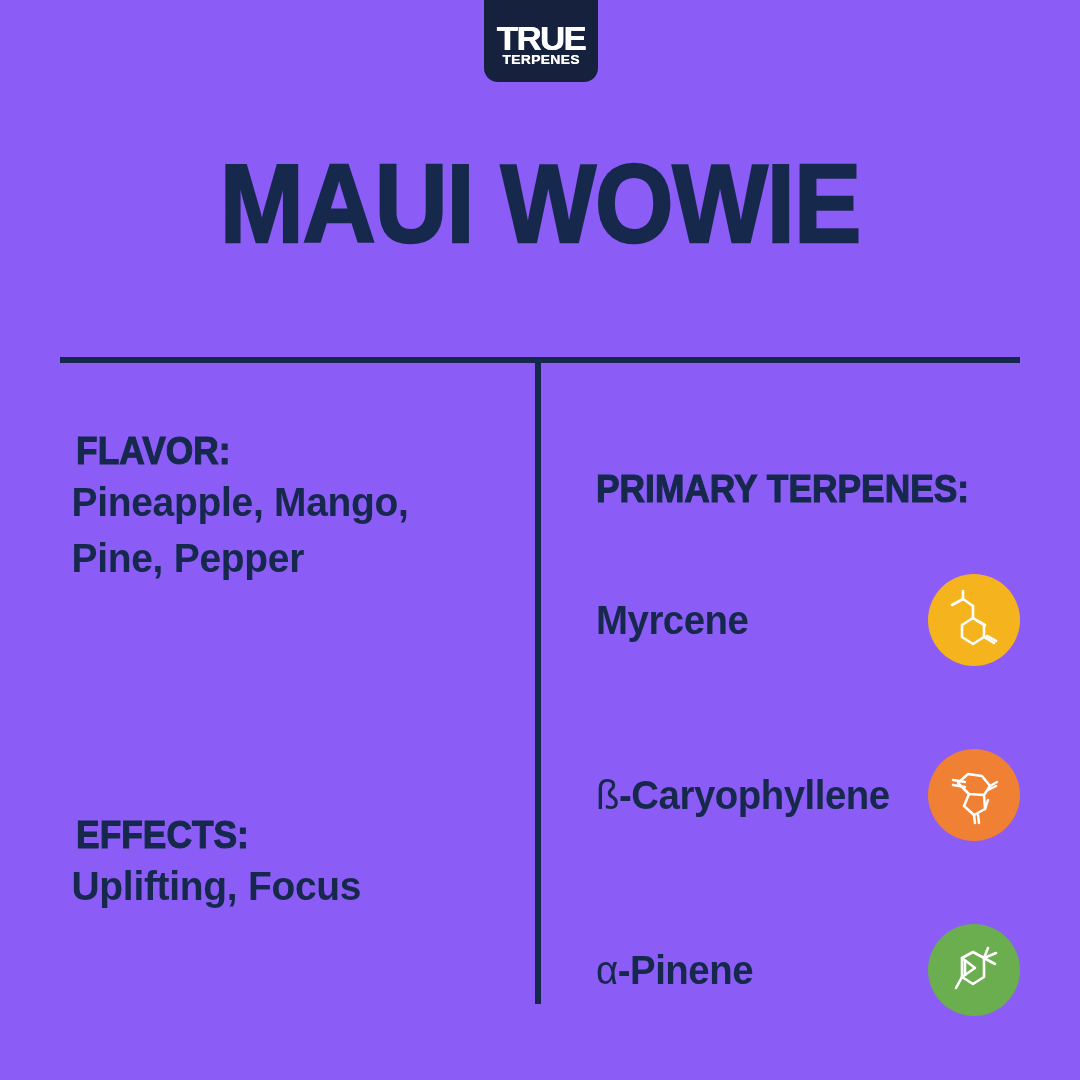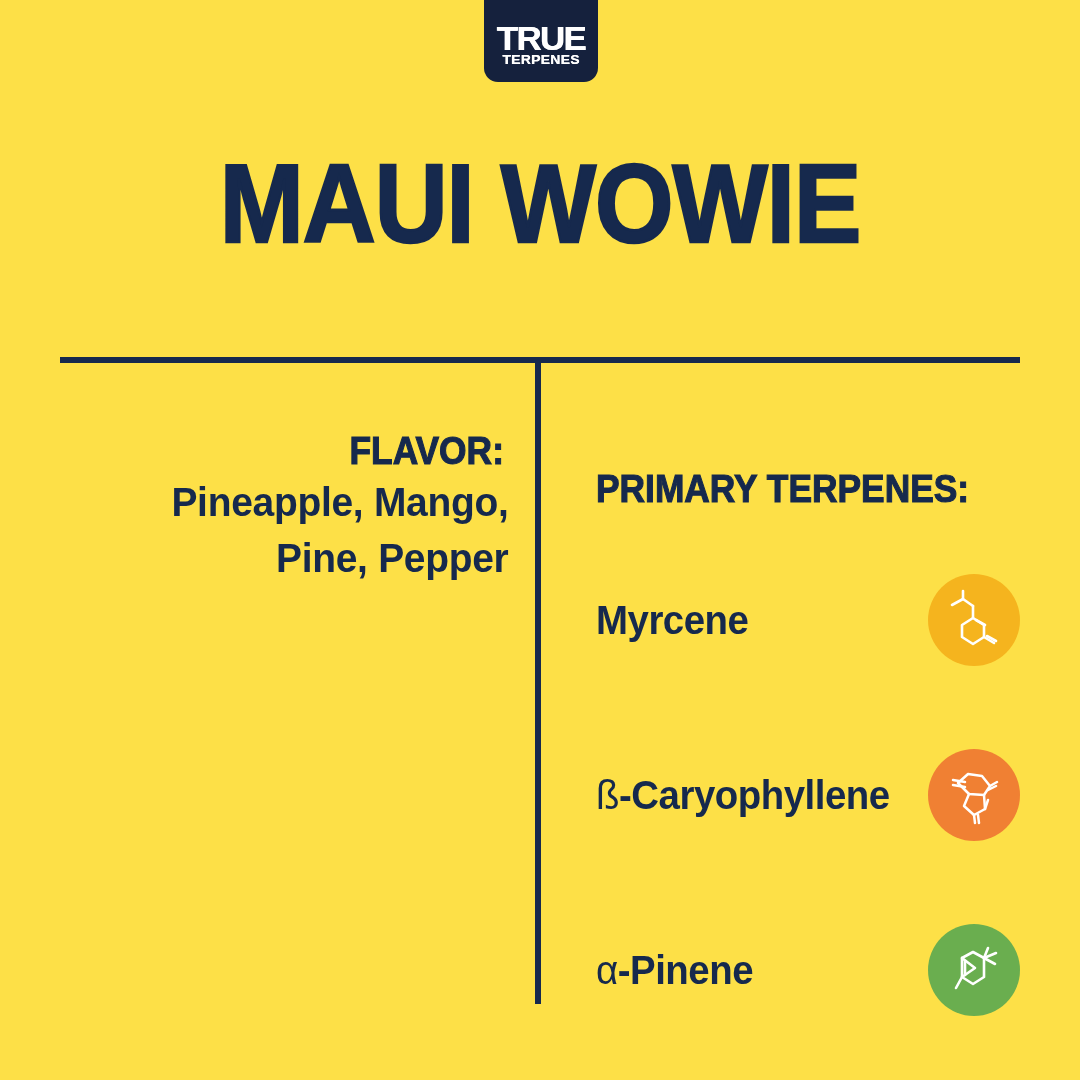--- a/index.html
+++ b/index.html
@@ -2,21 +2,21 @@
 <html><head>
 <meta charset="utf-8">
 <style>
   * { margin:0; padding:0; box-sizing:border-box; }
   html,body{
     width:1080px; height:1080px;
     background:#fdfdfc;
     font-family:"Liberation Sans", sans-serif;
     overflow:hidden;
   }
-  .page{ position:relative; width:1080px; height:1080px; background:#fde047; }
+  .page{ position:relative; width:1080px; height:1080px; background:#8b5cf6; }
 
   
   .logo-badge{
     position:absolute; left:484px; top:-6px;
     width:114px; height:88px;
     background:#15213d;
     border-radius:4px 4px 14px 14px;
     display:flex; flex-direction:column;
     align-items:center; justify-content:flex-end;
     padding-bottom:13px;
@@ -63,21 +63,21 @@
   .v-rule{
     position:absolute; left:535px; top:363px;
     width:6px; height:641px;
     background:#16294d;
   }
 
   
   .left-col{
     position:absolute; left:60px; top:430px;
     width:460px;
-    text-align:right;
+    text-align:left;
     color:#16294d;
   }
   .field{ margin-bottom:44px; }
   .field:last-child{ margin-bottom:0; }
   .field-label{
     font-weight:bold;
     font-size:38px;
     line-height:1.15;
     letter-spacing:0px;
     transform:scaleX(0.93);
@@ -157,20 +157,24 @@
     <div class="field">
       <div class="field-label">FLAVOR:</div>
       <div class="field-value">Pineapple, Mango,<br>Pine, Pepper</div>
     </div>
 
     <div class="sp-strain"></div>
 
 
     <div class="sp-effects"></div>
 
+    <div class="field">
+      <div class="field-label">EFFECTS:</div>
+      <div class="field-value">Uplifting, Focus</div>
+    </div>
 
   </div>
 
   <div class="right-col">
     <div class="right-heading">PRIMARY TERPENES:</div>
 
     <div class="terp-list">
 
       <div class="terp-row">
         <div class="terp-name"><span class="greek"></span><span>Myrcene</span></div>

